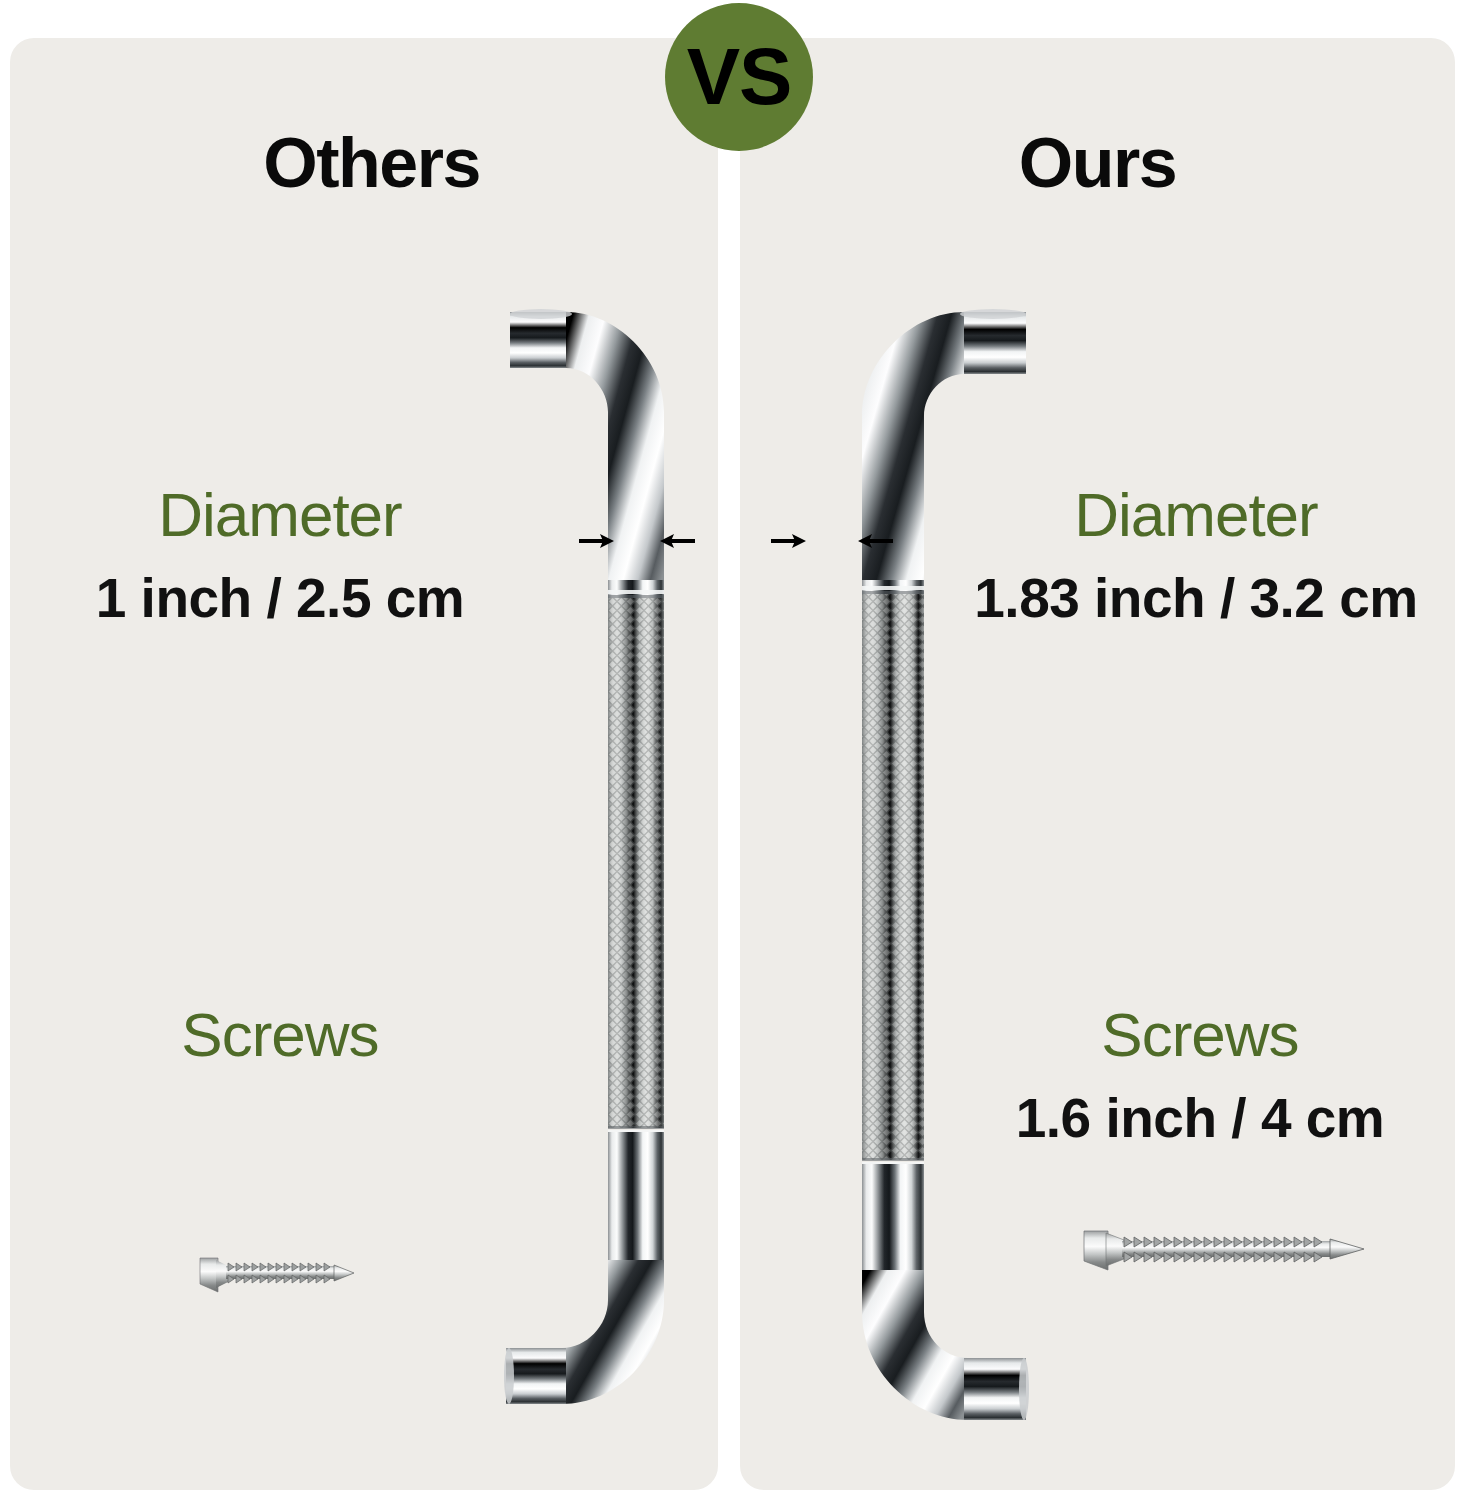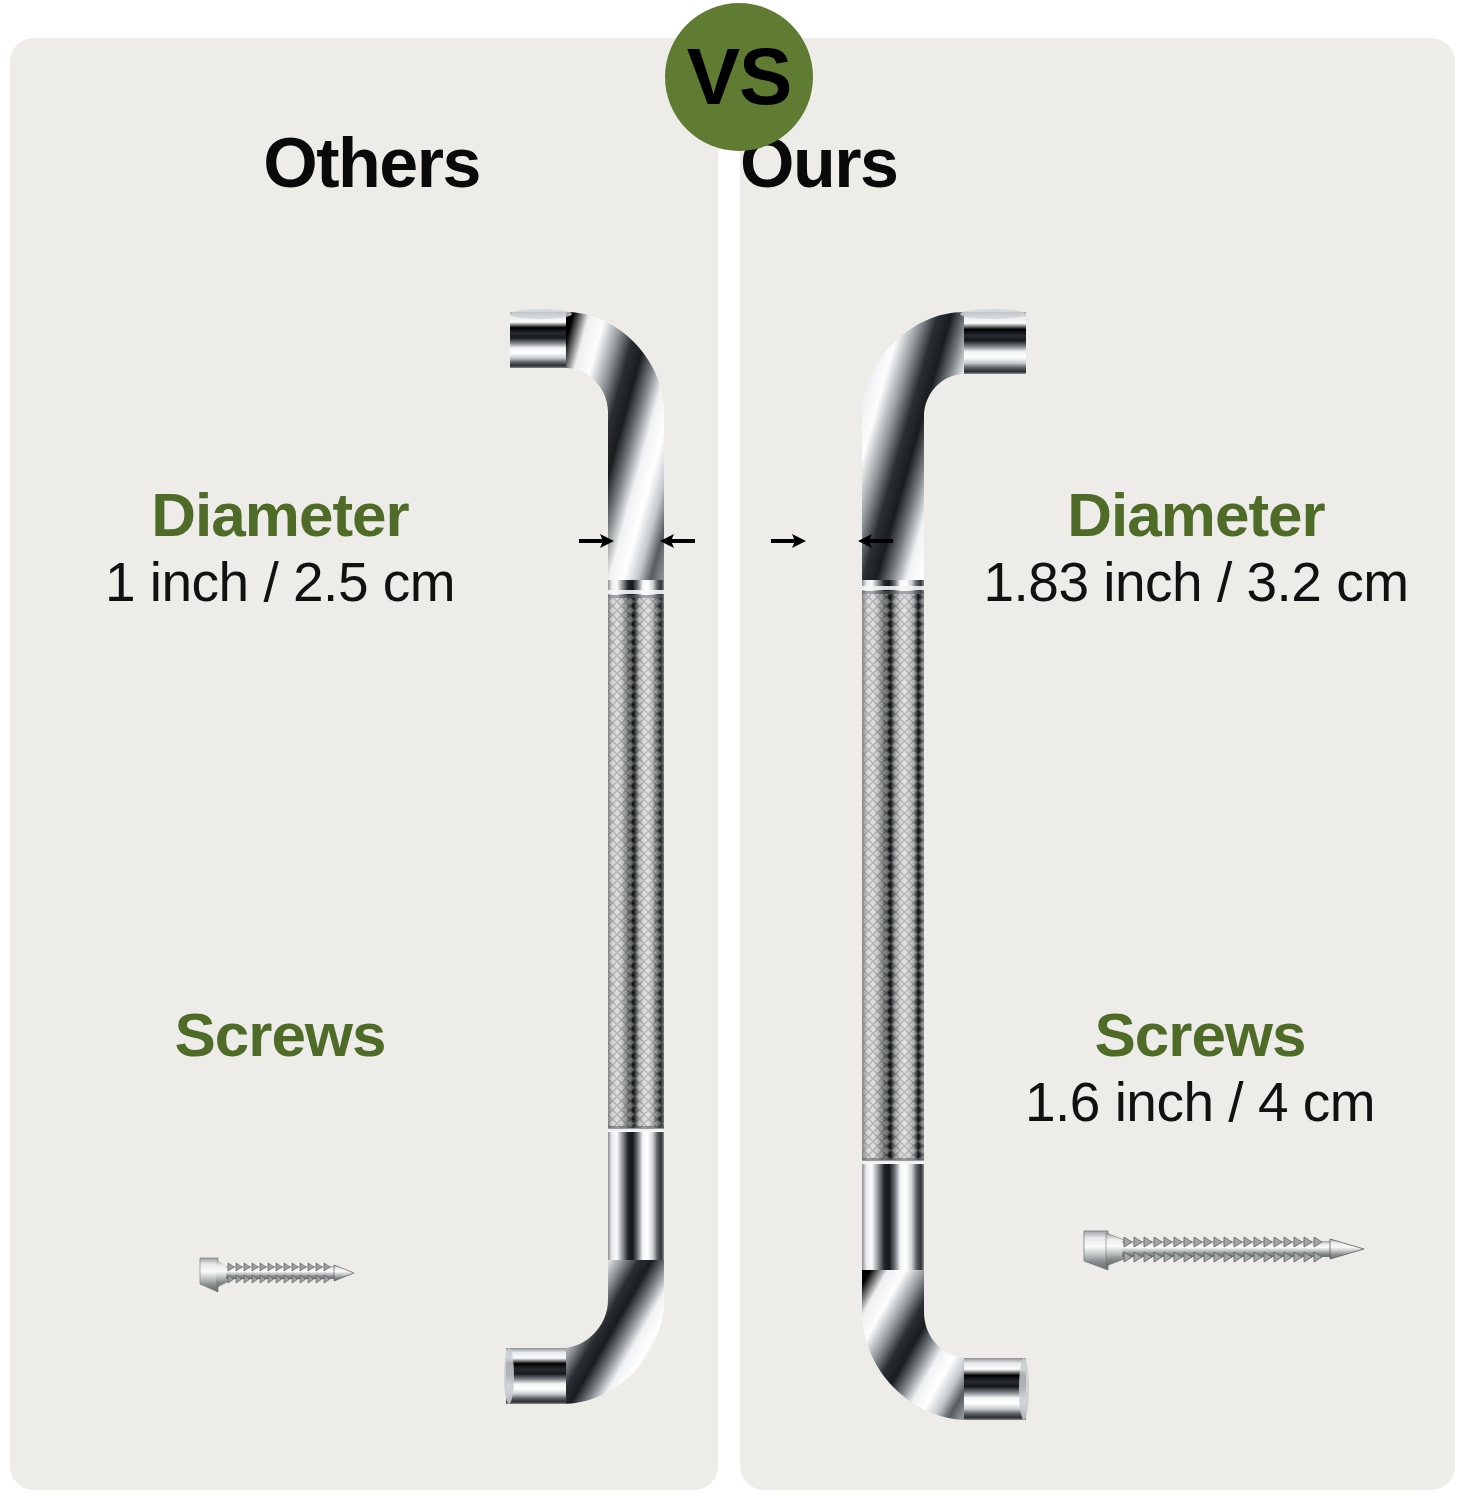--- a/index.html
+++ b/index.html
@@ -56,43 +56,43 @@
   .col-header {
     position: absolute;
     top: 128px;
     font-size: 70px;
     font-weight: bold;
     color: #0A0A0A;
     letter-spacing: -1.5px;
     line-height: 1;
   }
   .col-header.left  { left: 0;    width: 708px; text-align: center; padding-left: 35px; }
-  .col-header.right { left: 740px; width: 715px; text-align: left; }
+  .col-header.right { left: 740px; width: 715px; text-align: center; }
 
   
   .spec {
     position: absolute;
     text-align: center;
   }
   .spec .spec-title {
     font-size: 62px;
-    font-weight: bold;
+    font-weight: normal;
     color: #4F6B28;
     line-height: 1.06;
     letter-spacing: -1px;
     white-space: nowrap;
   }
   .spec .spec-value {
     font-size: 55px;
-    font-weight: normal;
+    font-weight: bold;
     color: #111111;
     line-height: 1.12;
     letter-spacing: -0.5px;
     white-space: nowrap;
-    margin-top: 4px;
+    margin-top: 20px;
   }
 
   #spec-diameter-others { left: 20px;   top: 482px;  width: 520px; }
   #spec-diameter-ours   { left: 940px;  top: 482px;  width: 512px; }
   #spec-screws-others   { left: 20px;   top: 1002px; width: 520px; }
   #spec-screws-ours     { left: 965px;  top: 1002px; width: 470px; }
 
   
   .bar { position: absolute; }
   .bar svg { display: block; overflow: visible; }

